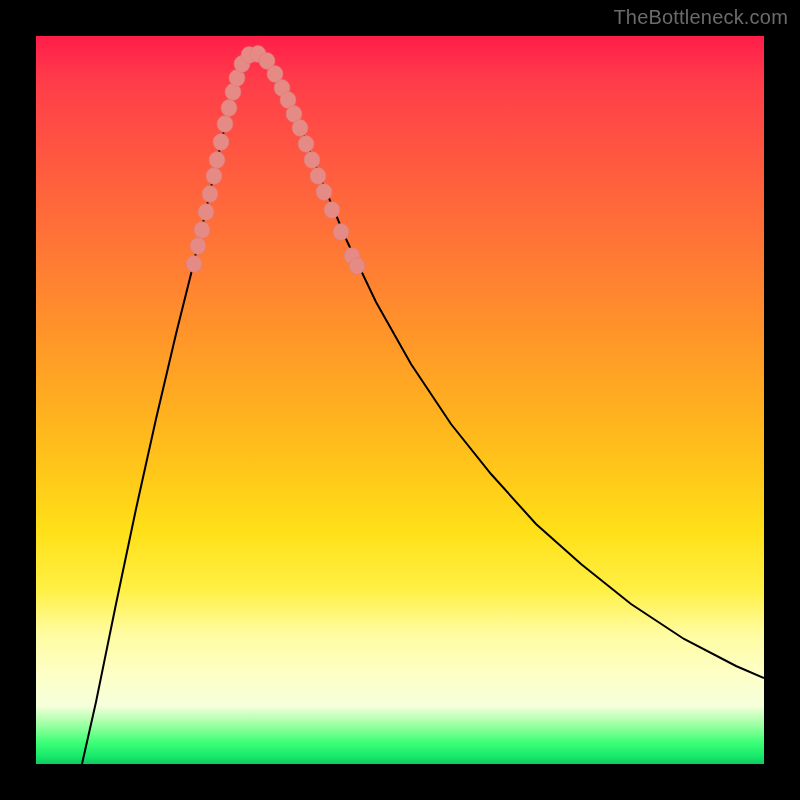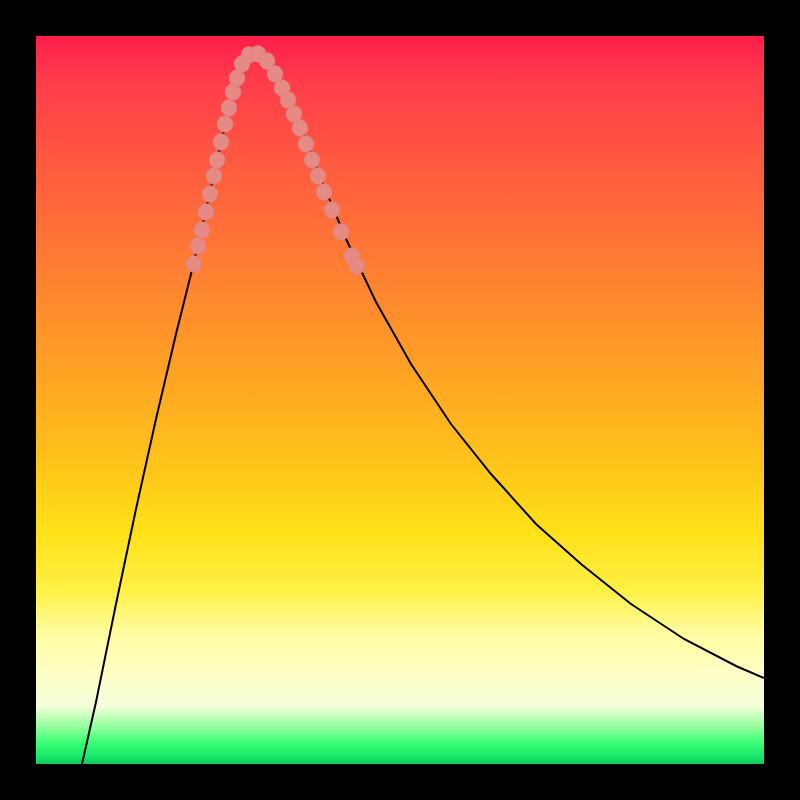--- a/index.html
+++ b/index.html
@@ -69,20 +69,21 @@
   .bead {
     fill: #e58a85;
     stroke: #da7a74;
     stroke-width: 0.5;
   }
 </style>
 </head>
 <body>
 
 <div class="frame">
+  <div class="watermark">TheBottleneck.com</div>
   <div class="plot-area">
     <svg class="curve" viewBox="0 0 728 728" preserveAspectRatio="none">
       <path class="main" d="M46 728 L60 666 L80 568 L100 473 L120 383 L140 298 L155 238 L168 183 L178 138 L186 103 L193 73 L199 48 L205 28 L211 20 L218 18 L227 21 L237 33 L250 58 L265 93 L285 143 L310 203 L340 266 L375 328 L415 388 L455 438 L500 488 L545 528 L595 568 L648 603 L700 630 L728 642" stroke="#000000"></path>
       <g>
           <ellipse cx="158" cy="228" rx="8" ry="8.4" class="bead" fill="#e58a85"></ellipse>
           <ellipse cx="162" cy="210" rx="8" ry="8.4" class="bead" fill="#e58a85"></ellipse>
           <ellipse cx="166" cy="194" rx="8" ry="8.4" class="bead" fill="#e58a85"></ellipse>
           <ellipse cx="170" cy="176" rx="8" ry="8.4" class="bead" fill="#e58a85"></ellipse>
           <ellipse cx="174" cy="158" rx="8" ry="8.4" class="bead" fill="#e58a85"></ellipse>
           <ellipse cx="178" cy="140" rx="8" ry="8.4" class="bead" fill="#e58a85"></ellipse>

